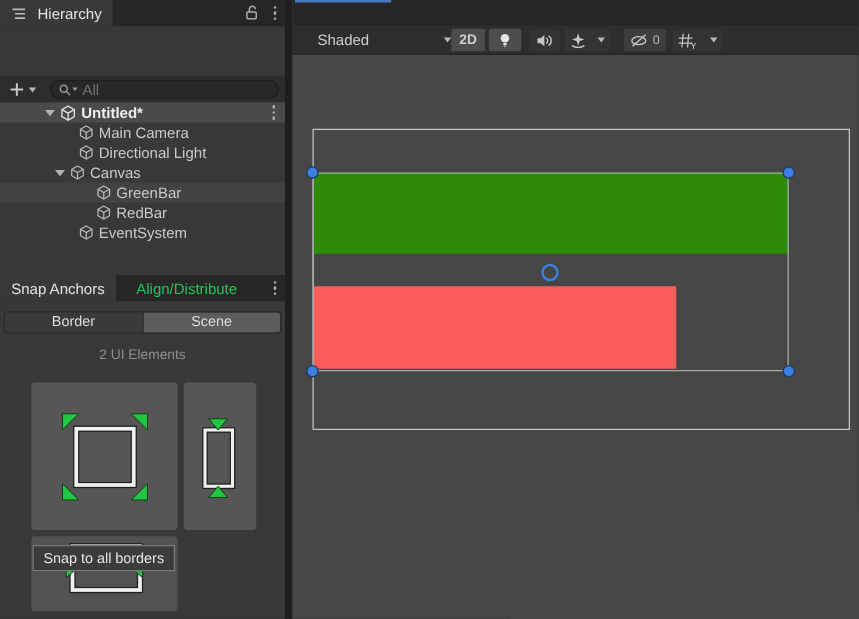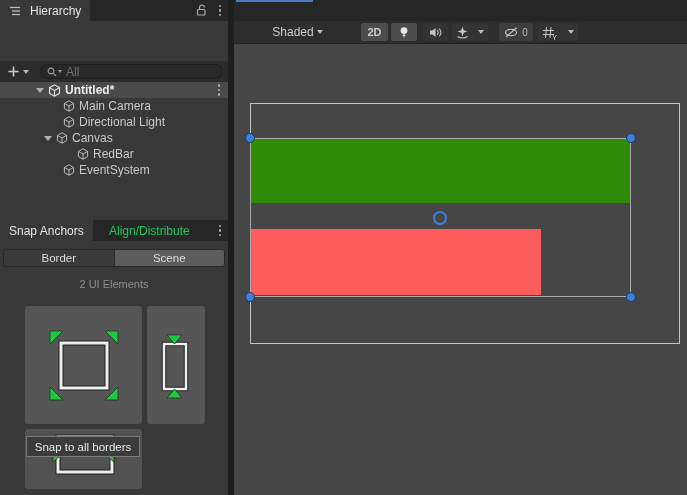--- a/index.html
+++ b/index.html
@@ -195,20 +195,31 @@
           <svg width="12" height="12" viewBox="0 0 12 12">
               <g stroke="#b9b9b9" stroke-width="1" fill="none">
             <path d="M6 0.8 L10.6 3.4 V8.6 L6 11.2 L1.4 8.6 V3.4 Z"></path>
                 <path d="M1.4 3.4 L6 6 L10.6 3.4 M6 6 V11.2"></path>
           </g>
             </svg>
         </span>
         <span>Canvas</span>
       </div>
 
+      <div class="tree-row row-hl">
+        <span class="icon-gap" style="margin-left:77px">
+          <svg width="12" height="12" viewBox="0 0 12 12">
+              <g stroke="#b9b9b9" stroke-width="1" fill="none">
+            <path d="M6 0.8 L10.6 3.4 V8.6 L6 11.2 L1.4 8.6 V3.4 Z"></path>
+                <path d="M1.4 3.4 L6 6 L10.6 3.4 M6 6 V11.2"></path>
+          </g>
+            </svg>
+        </span>
+        <span>GreenBar</span>
+      </div>
 
       <div class="tree-row">
         <span class="icon-gap" style="margin-left:77px">
           <svg width="12" height="12" viewBox="0 0 12 12">
               <g stroke="#b9b9b9" stroke-width="1" fill="none">
             <path d="M6 0.8 L10.6 3.4 V8.6 L6 11.2 L1.4 8.6 V3.4 Z"></path>
                 <path d="M1.4 3.4 L6 6 L10.6 3.4 M6 6 V11.2"></path>
           </g>
             </svg>
         </span>
@@ -293,21 +304,21 @@
 </div>
 
 <div id="divider"></div>
 
 <div id="scene-panel">
   <div class="tabbar">
     <div id="scene-tab-accent" style="background: rgb(74, 121, 193);"></div>
   </div>
 
   <div id="s-toolbar">
-    <div class="tbtn" style="left:6px; width:115px; background:transparent; padding:0 4px;">
+    <div class="tbtn" style="left:16px; width:115px; background:transparent; justify-content:space-between; padding:0 4px;">
       <span>Shaded</span>
       <span class="caret-down"></span>
     </div>
 
     <div class="tbtn active" style="left:127px; width:27px; font-weight:bold; font-size:11px;">
       <span>2D</span>
     </div>
 
     <div class="tbtn active" style="left:157px; width:26px;">
       <span>

